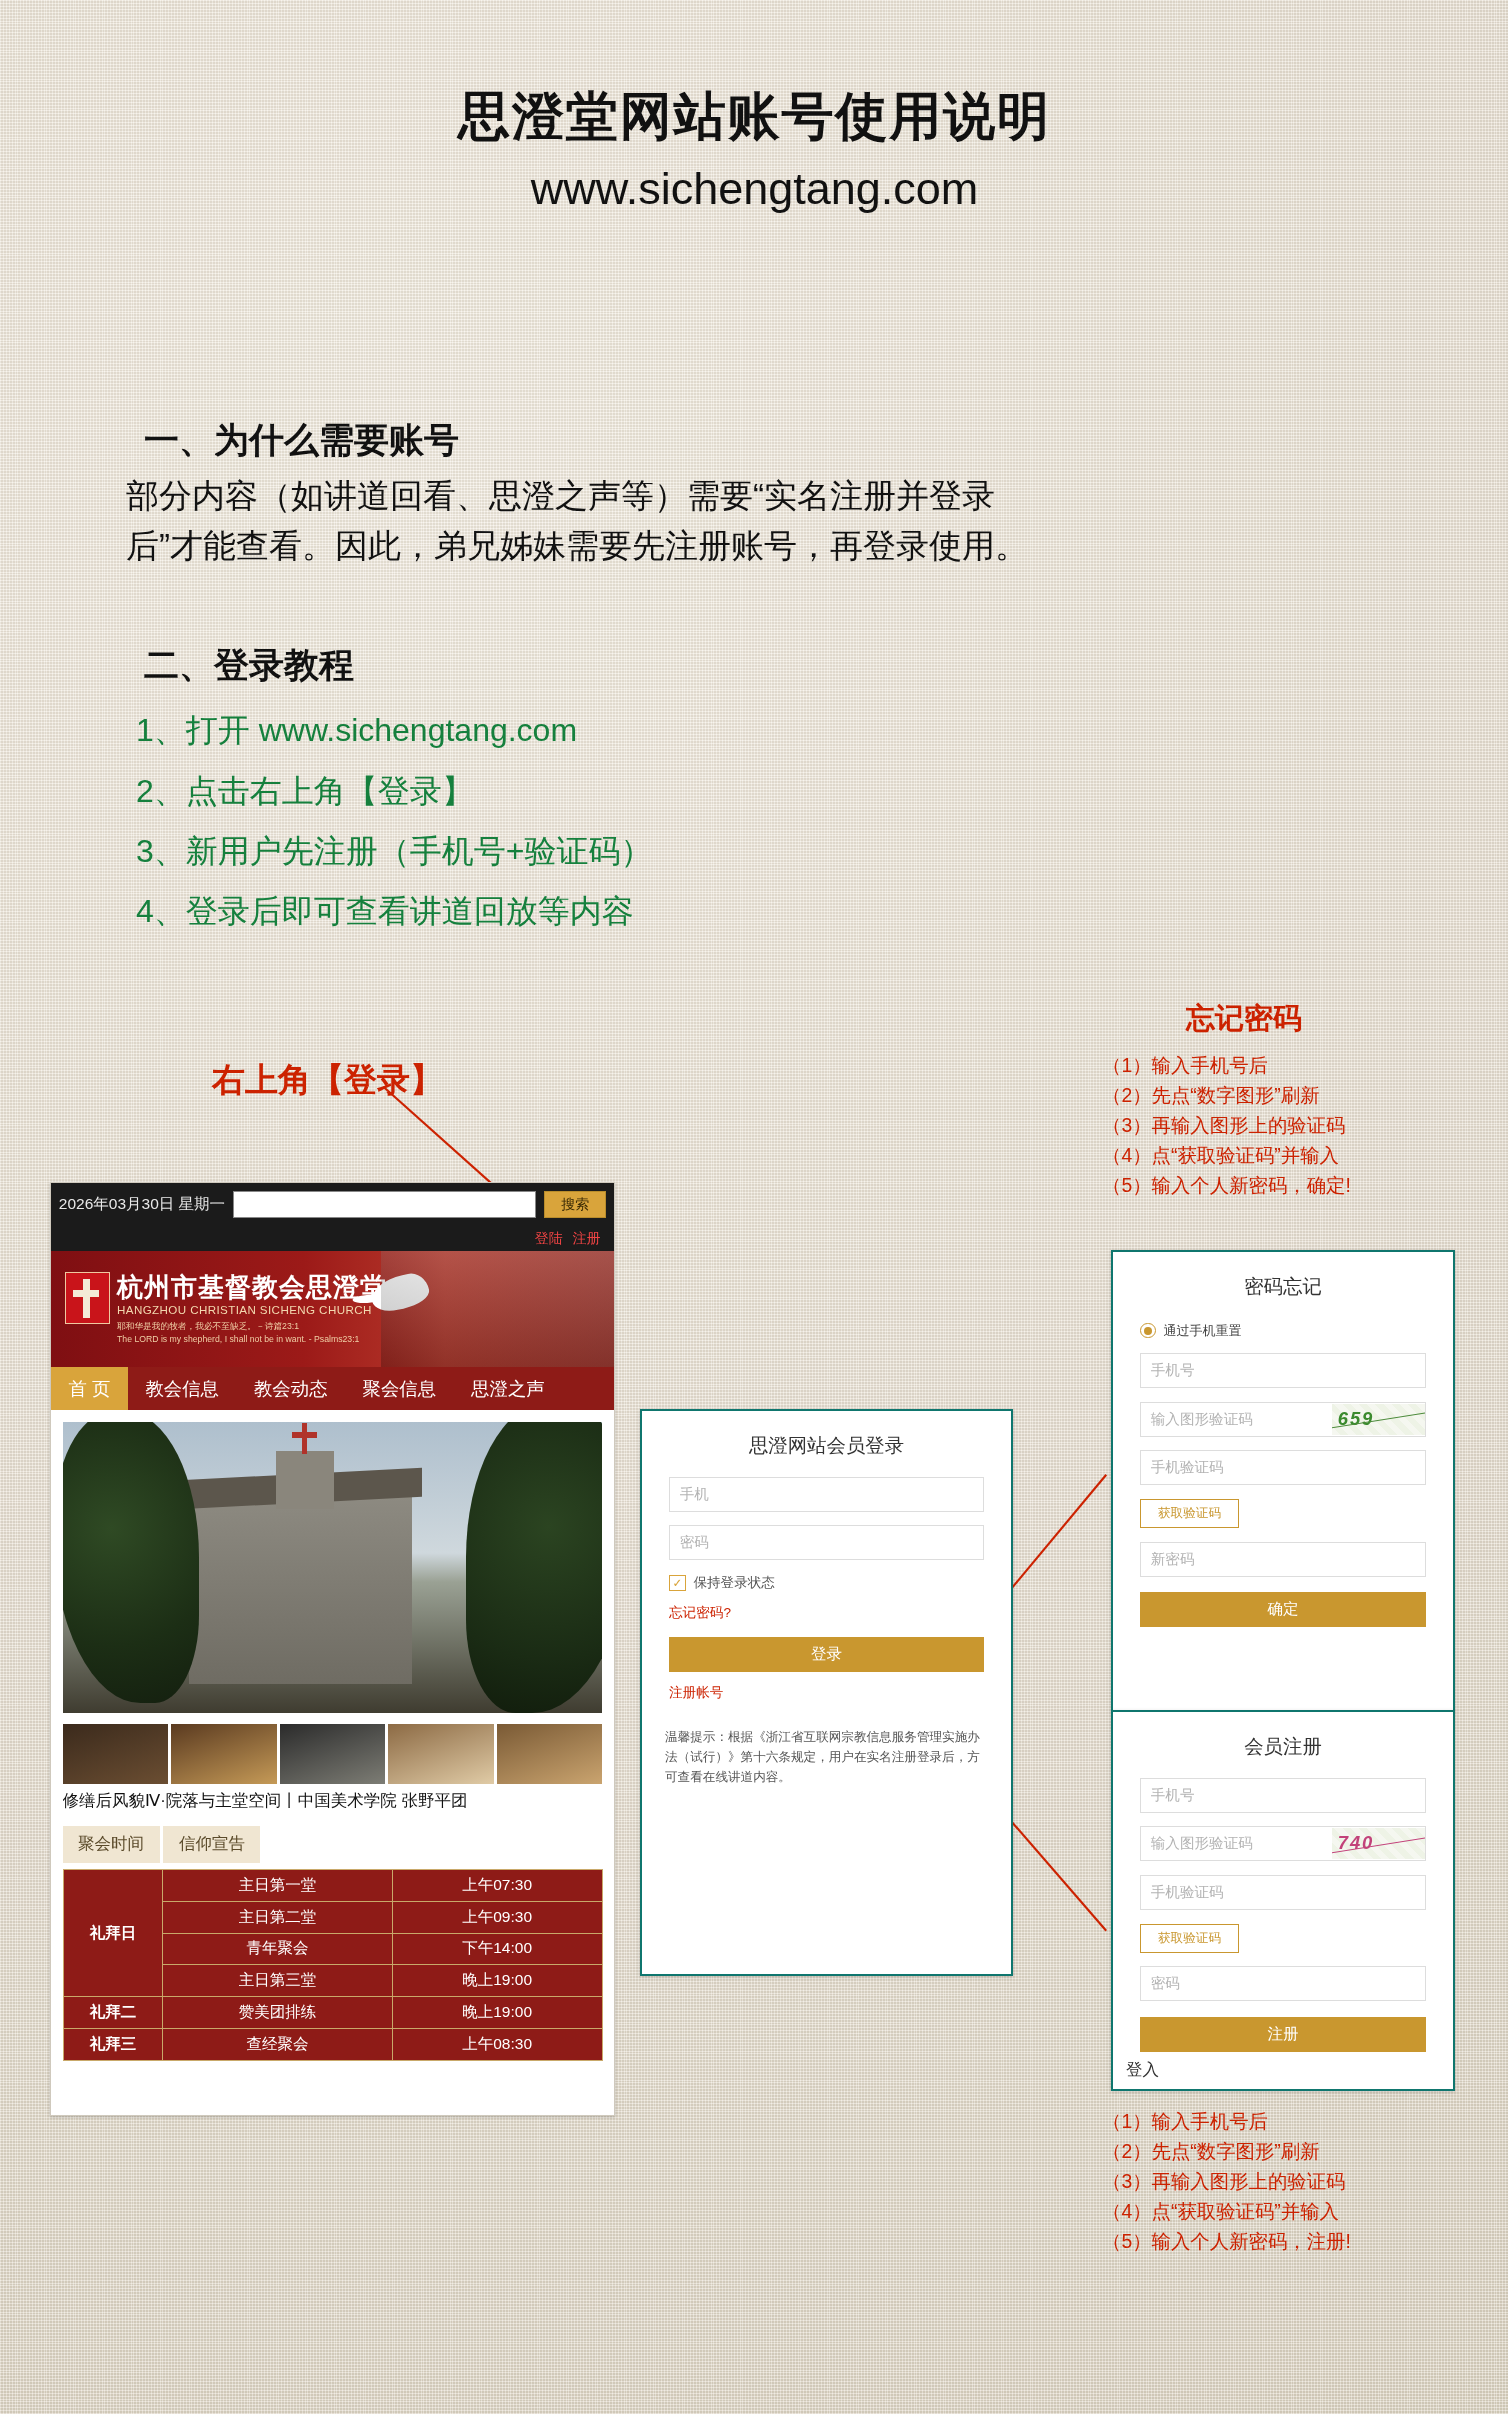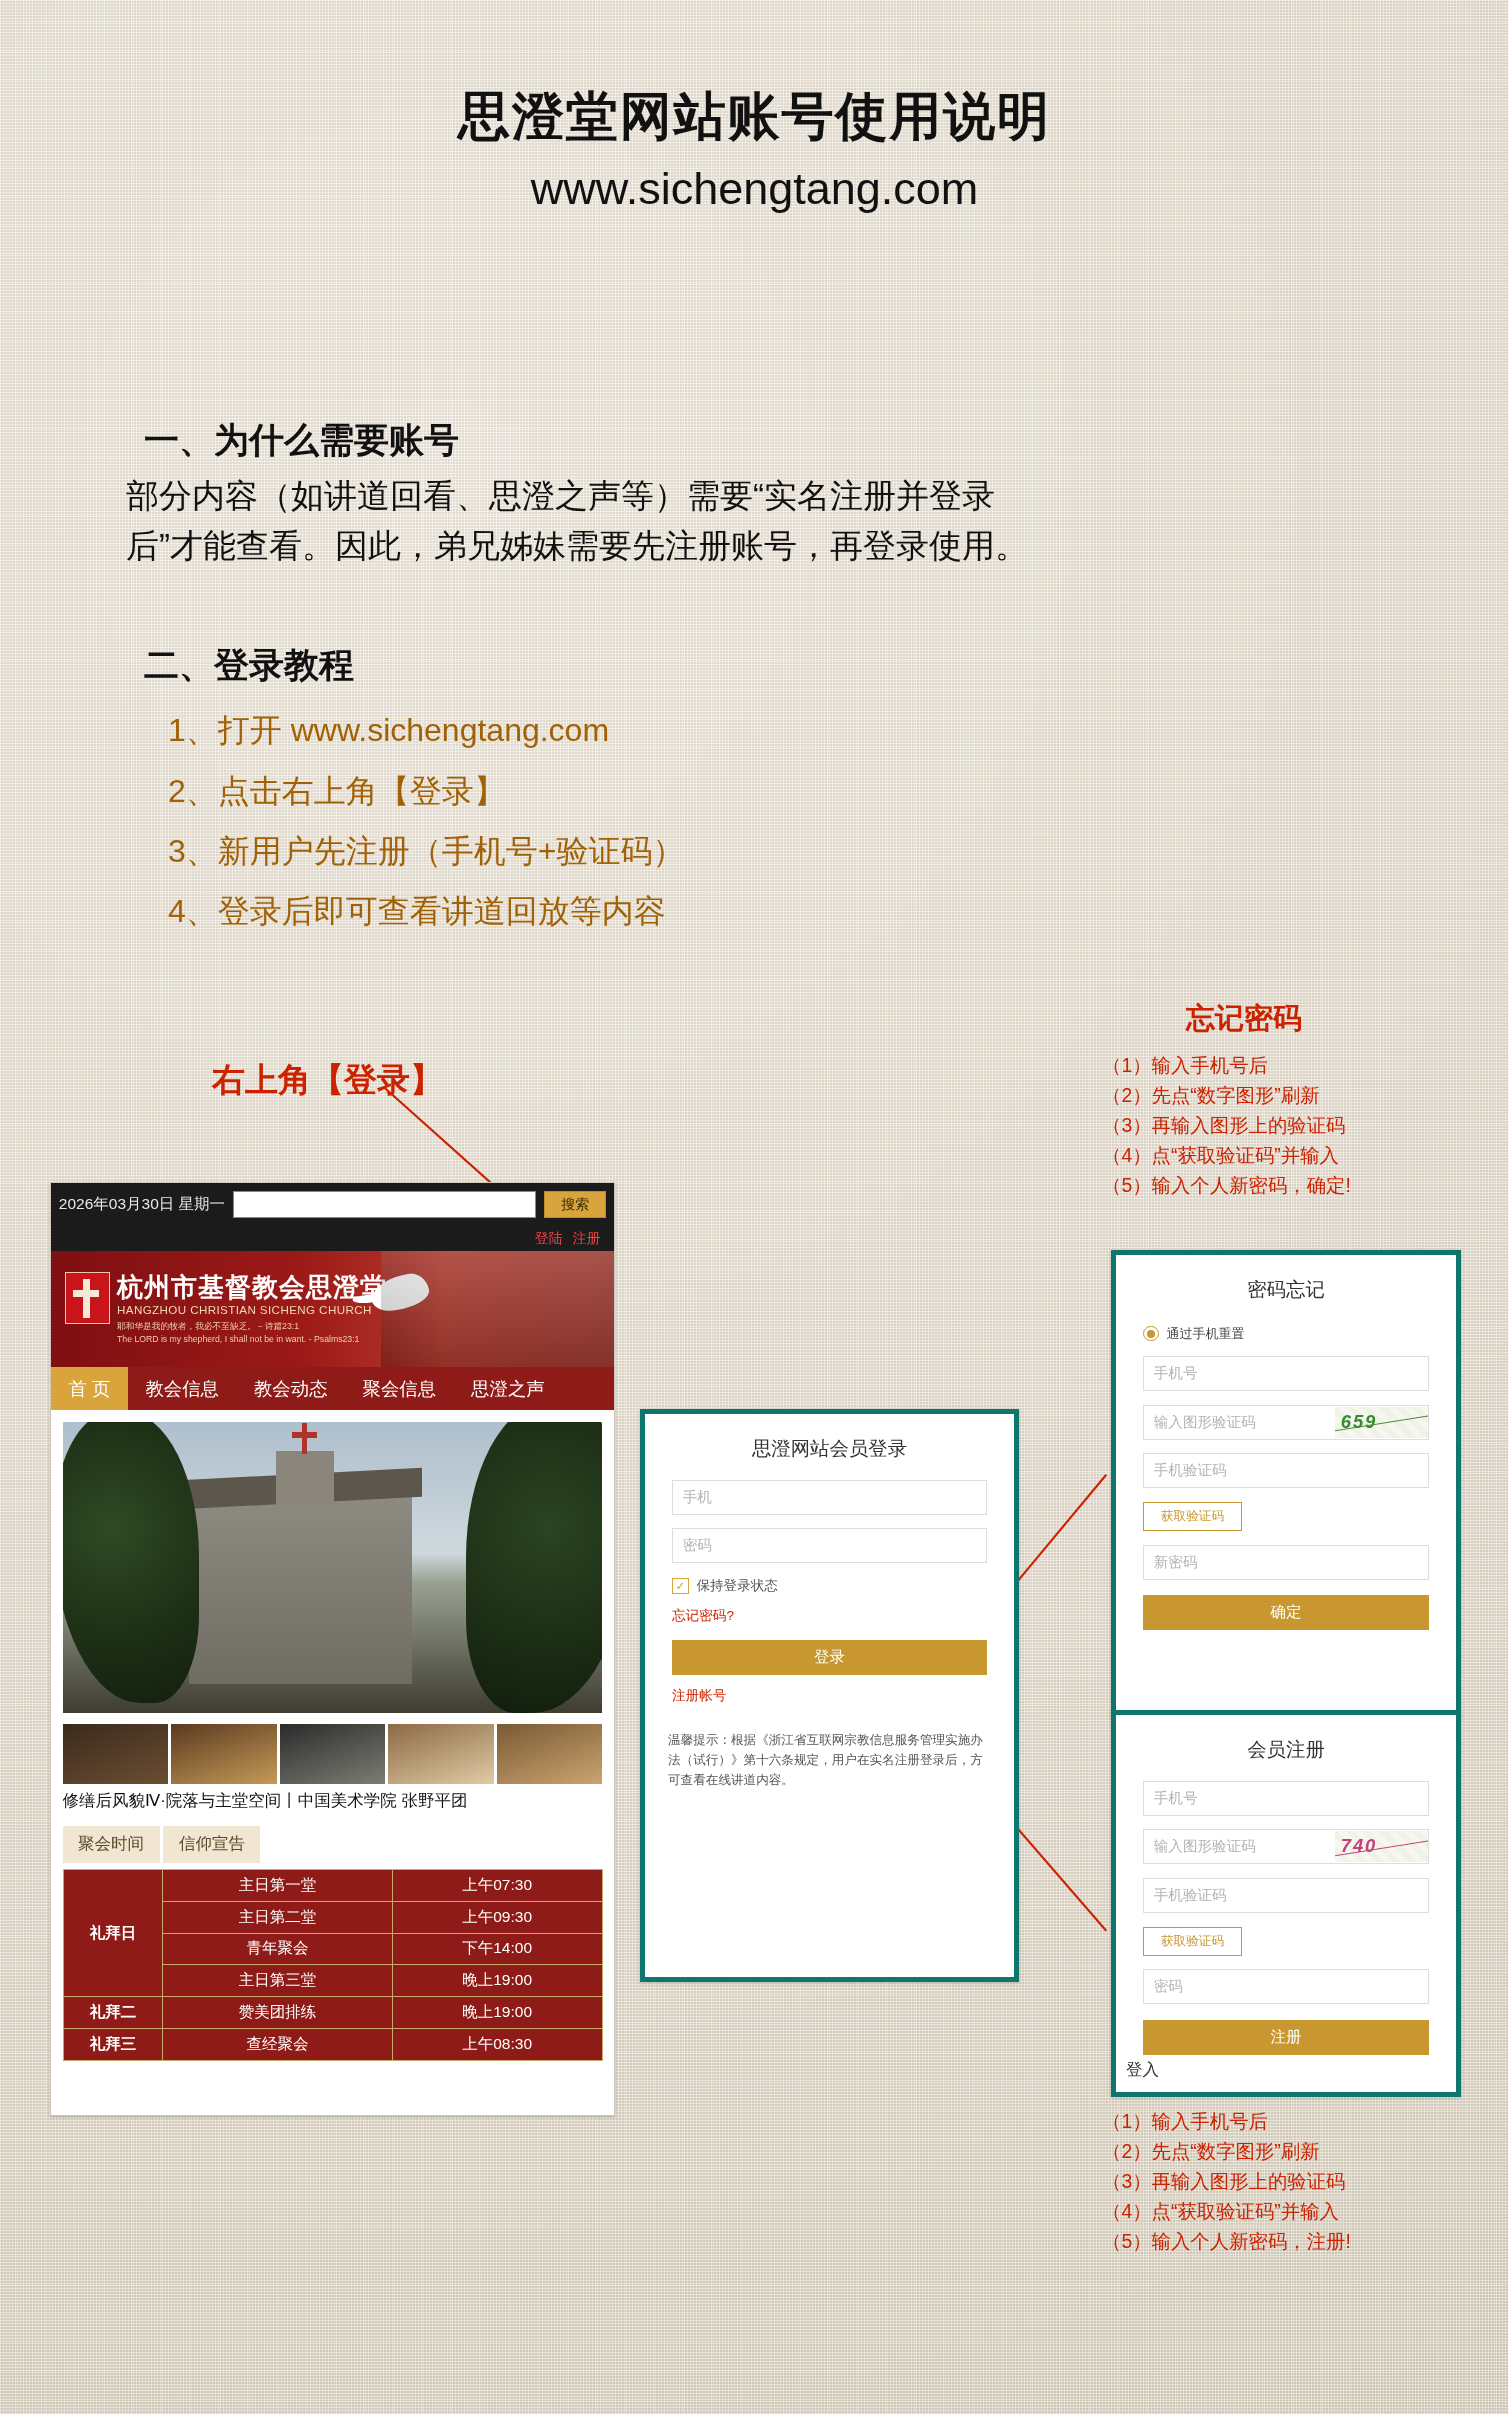--- a/index.html
+++ b/index.html
@@ -21,21 +21,21 @@
   }
   .doc-url{
     position:absolute;left:0;top:163px;width:1509px;text-align:center;
     font-size:45px;color:#111;
   }
 
   
   .sec{position:absolute;color:#111;}
   .sec-h{font-size:35px;font-weight:bold;}
   .sec-p{font-size:33px;line-height:1.45;}
-  .list-line{font-size:32px;line-height:1.55;color:#a16207;padding-left:32px;}
+  .list-line{font-size:32px;line-height:1.55;color:#15803d;}
 
   
   .redlabel{position:absolute;color:#cc2200;font-weight:bold;}
   .rednote{position:absolute;color:#cc2200;font-size:19.4px;line-height:1.55;}
   .rednote div{white-space:nowrap;}
 
   svg.arrows{position:absolute;left:0;top:0;width:1509px;height:2414px;pointer-events:none;}
 
   
   .site{
@@ -95,21 +95,21 @@
   .caption{margin:5.8px 11.6px 0;color:#111;font-size:16.5px;white-space:nowrap;overflow:hidden;}
   .tabs2{display:flex;margin:13.6px 11.6px 0;gap:3.9px;}
   .tab2{padding:7.8px 15.5px;font-size:16.5px;background:#d9a43b;color:#fff;}
   .tab2.alt{background:#f0e6d2;color:#5a4a2a;}
   .sched{margin:5.8px 11.6px 0;border:1px solid #b08f4a;border-collapse:collapse;width:calc(100% - 23px);}
   .sched td{border:1px solid #c9a96a;color:#fff;font-size:15.5px;padding:4.9px 5.8px;text-align:center;background:#8e1b17;white-space:nowrap;}
   .sched td.day{background:#8e1b17;font-weight:bold;width:87px;}
 
   
   .card{
-    position:absolute;background:#fff;border:5px solid #0f766e;
+    position:absolute;background:#fff;border:2px solid #0f766e;
     box-shadow:0 1px 3.9px rgba(0,0,0,.15);
   }
   .card-title{text-align:center;color:#333;font-size:19.4px;padding:21.3px 0 17.5px;}
   .field{
     margin:0 27px 13.6px;height:33px;border:1px solid #ddd;display:flex;align-items:center;
     padding:0 9.7px;color:#b3b3b3;font-size:14.6px;background:#fff;
   }
   .field.with-img{padding-right:0;}
   .captcha{
     width:93px;height:31px;margin-left:auto;flex:none;

